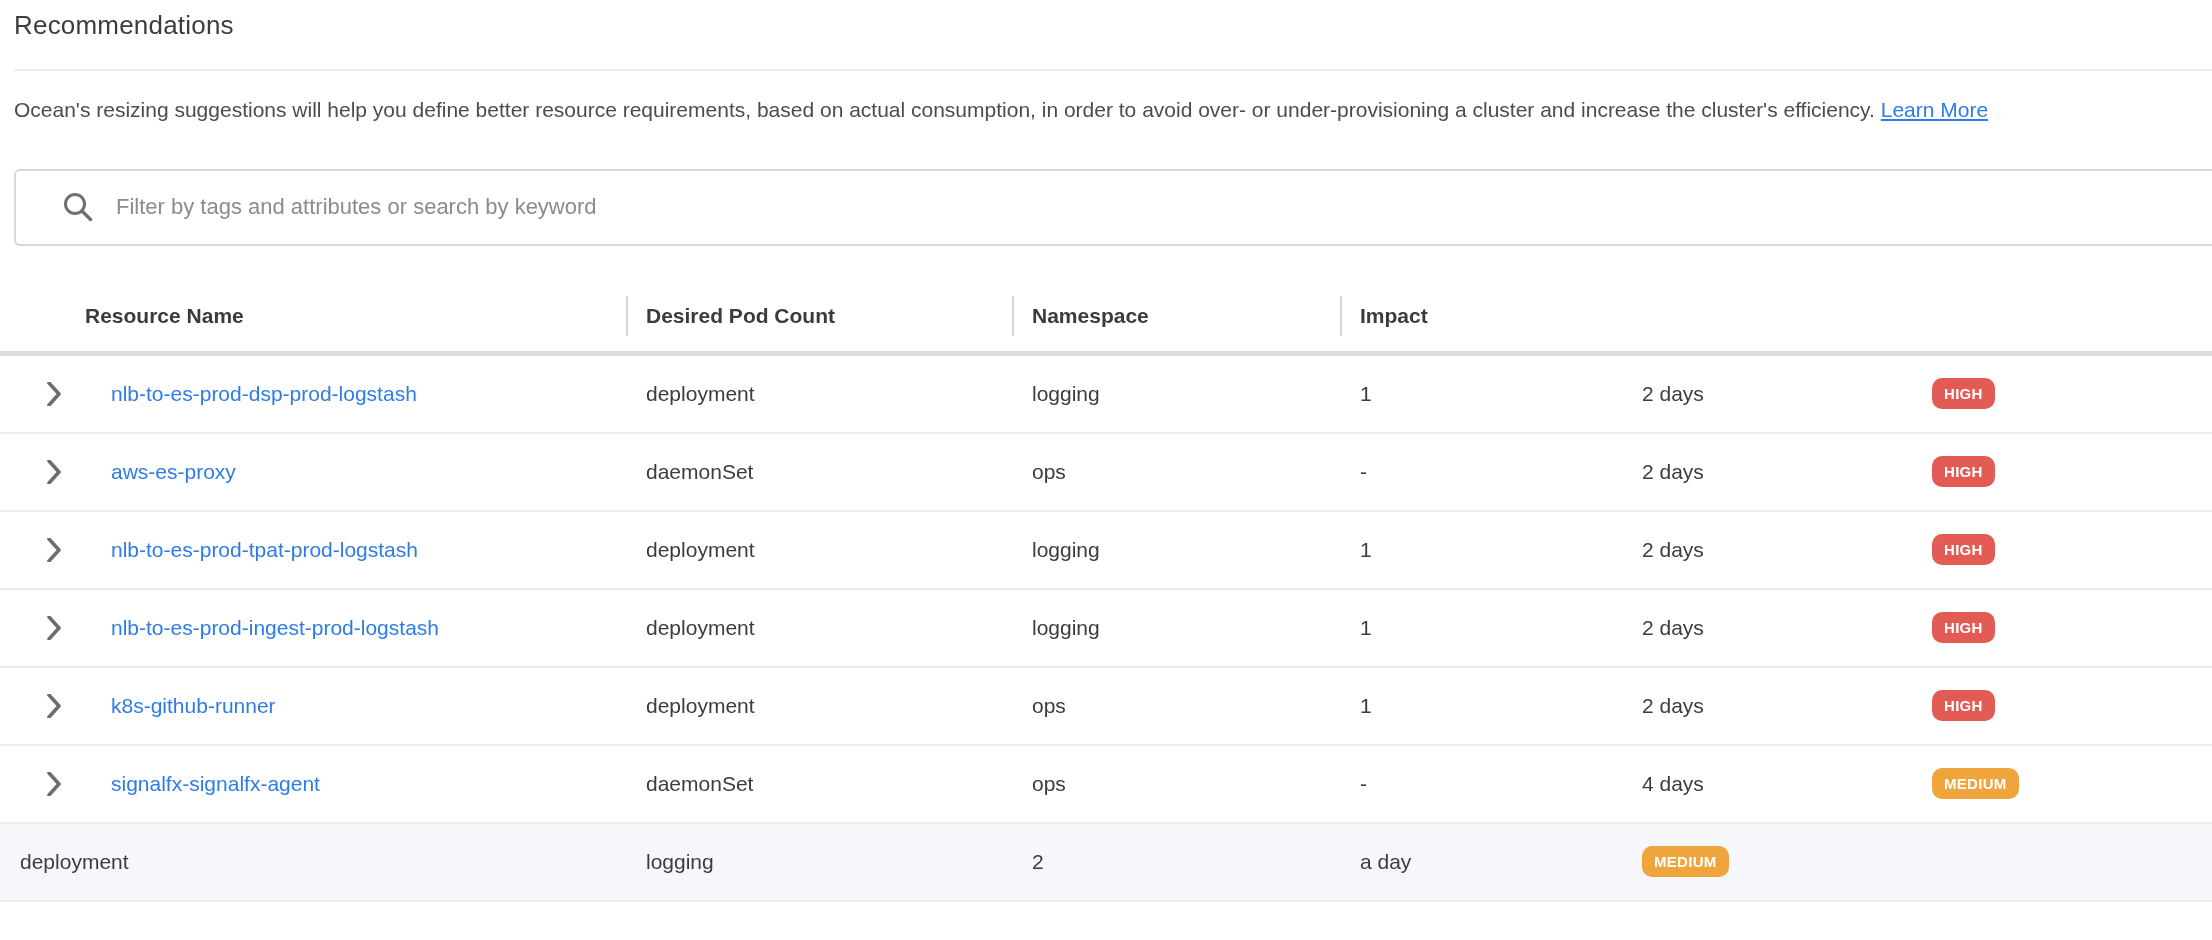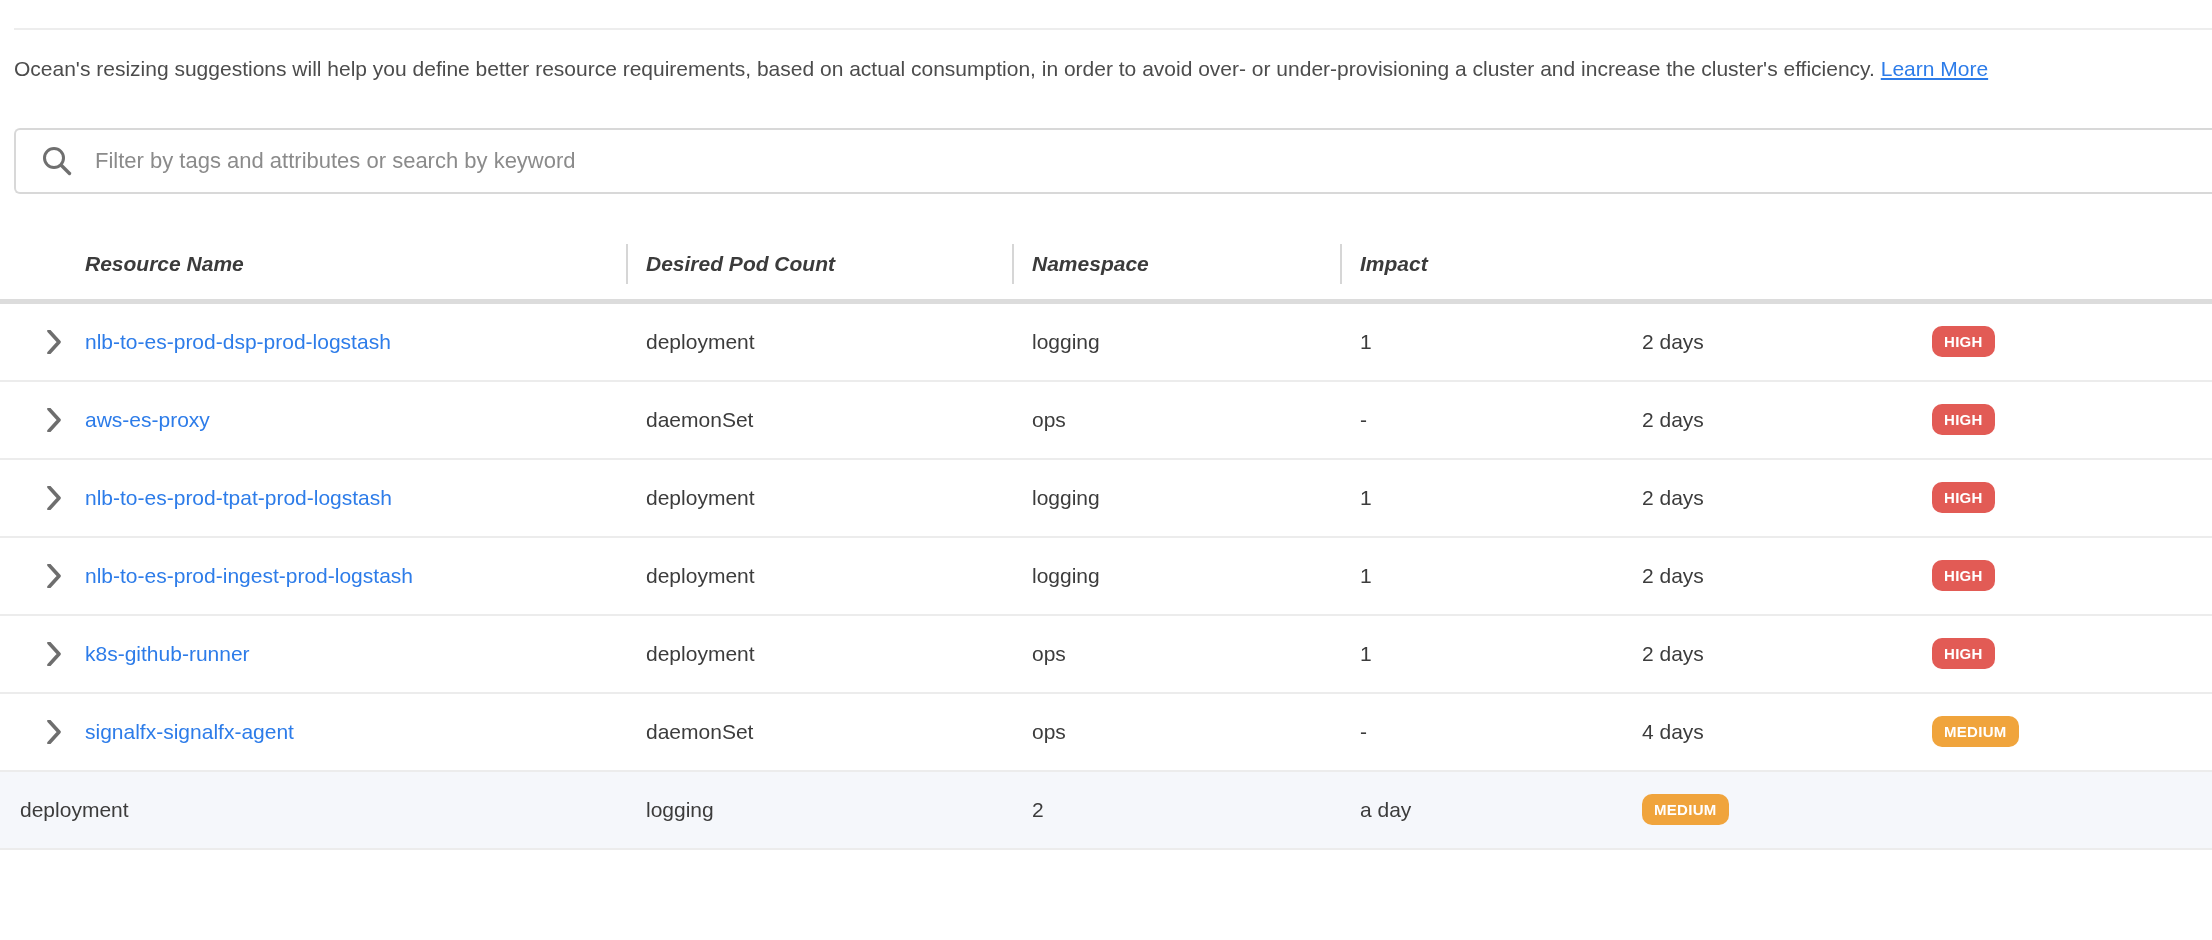--- a/index.html
+++ b/index.html
@@ -32,27 +32,27 @@
   }
   .learn-more {
     color: #2d7ce9;
     text-decoration: underline;
     cursor: pointer;
   }
 
   .search-box {
     margin: 44px 0 0 14px;
     width: calc(100% - 14px);
-    height: 66px;
+    height: 77px;
     border: 2px solid #d8d8d8;
     border-radius: 6px 0 0 6px;
     border-right: none;
     display: flex;
     align-items: center;
-    padding-left: 25px;
+    padding-left: 46px;
     background: #ffffff;
   }
   .search-icon-wrap { display: flex; align-items: center; margin-right: 22px; }
   .search-input {
     border: none; outline: none;
     flex: 1;
     font-family: "Liberation Sans", "DejaVu Sans", sans-serif;
     font-size: 22px;
     color: #3c3c3c;
     background: transparent;
@@ -70,21 +70,20 @@
   }
   .th {
     font-size: 21px;
     font-weight: 700;
     color: #3b3b3b;
     padding-left: 20px;
     position: relative;
     height: 100%;
     display: flex;
     align-items: center;
-    font-style: italic;
   }
   .th:first-child { padding-left: 85px; }
   .th:not(:first-child)::before {
     content: "";
     position: absolute;
     left: 0; top: 50%;
     transform: translateY(-50%);
     width: 2px; height: 40px;
     background: #d6d6d6;
   }
@@ -100,21 +99,21 @@
   }
   .trow.hovered { background: #f5f7fb; }
   .cell {
     font-size: 21px;
     color: #3c3c3c;
     padding-left: 20px;
     overflow: hidden;
     white-space: nowrap;
   }
   .name-cell {
-    padding-left: 85px;
+    padding-left: 111px;
     position: relative;
   }
   .chev {
     position: absolute;
     left: 46px;
     top: 50%;
     transform: translateY(-50%);
     display: flex;
     align-items: center;
     cursor: pointer;
@@ -134,20 +133,21 @@
     padding: 8px 12px;
     border-radius: 10px;
     line-height: 1;
   }
 </style>
 </head>
 <body>
 
 <div class="page">
 
+  <h1 class="page-title">Recommendations</h1>
 
   <hr class="title-divider">
 
   <p class="description"><span>Ocean's resizing suggestions will help you define better resource requirements, based on actual consumption, in order to avoid over- or under-provisioning a cluster and increase the cluster's efficiency.</span>
     <a class="learn-more">Learn More</a>
   </p>
 
   <div class="search-box">
     <span class="search-icon-wrap">
       <svg width="32" height="32" viewBox="0 0 32 32" fill="none">

